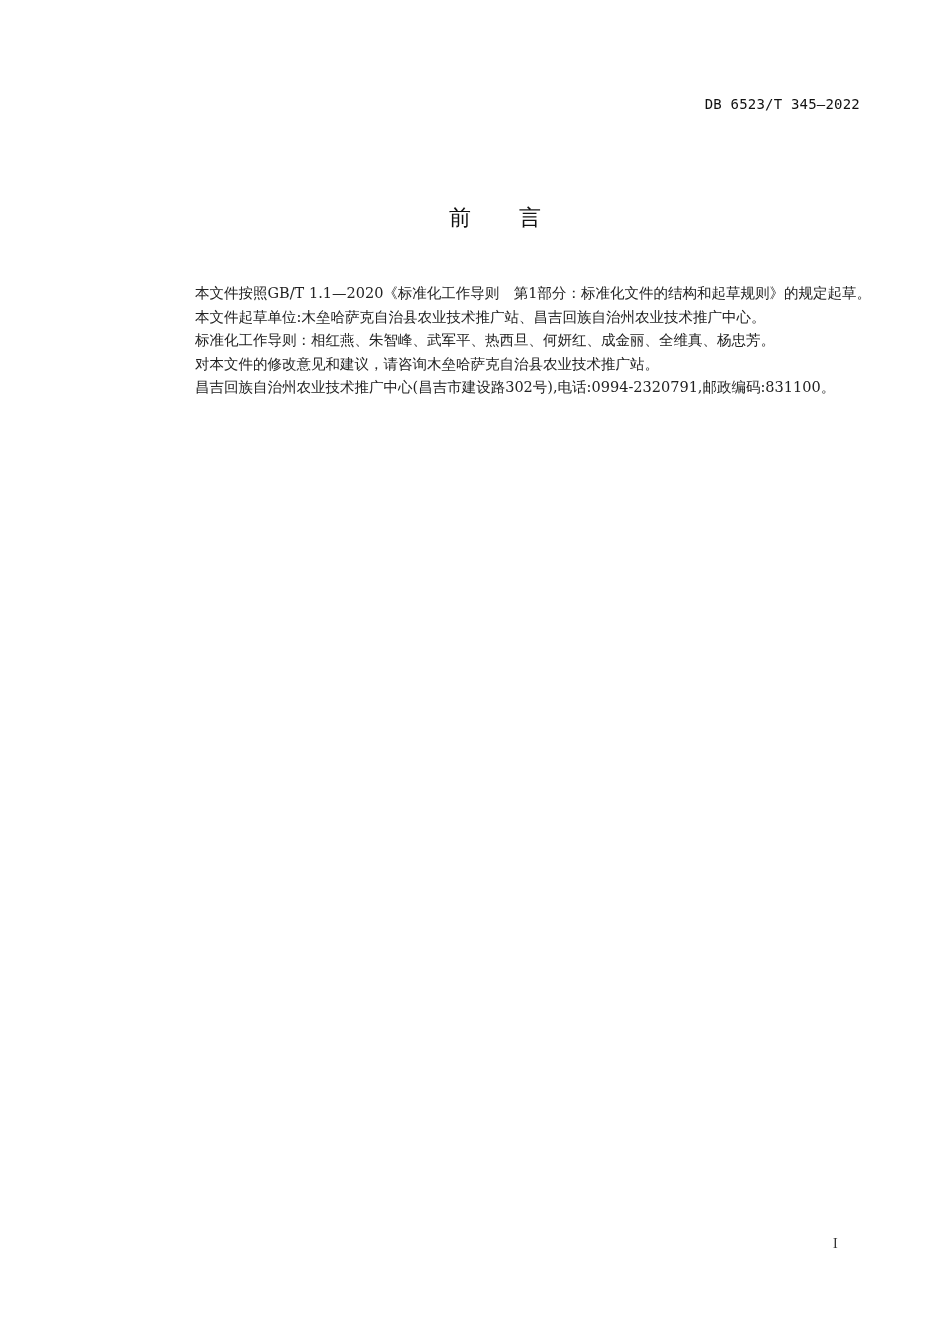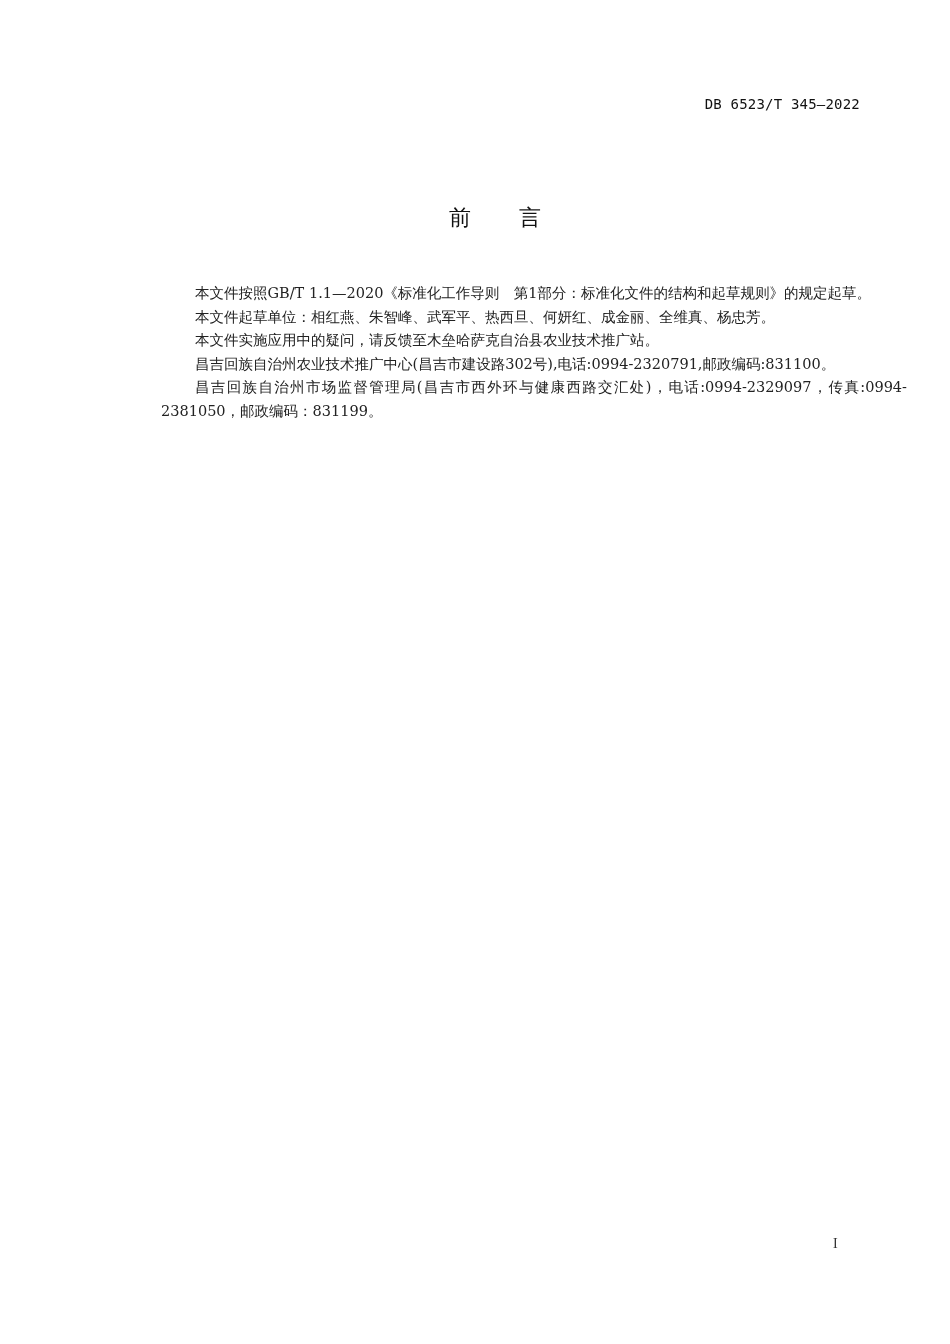--- a/index.html
+++ b/index.html
@@ -34,20 +34,20 @@
 
 <div class="page">
   <div class="doc-code">DB 6523/T 345—2022</div>
 
   <div class="title">
     <span>前</span><span class="gap"></span><span>言</span>
   </div>
 
   <div class="body">
     <p>本文件按照GB/T 1.1—2020《标准化工作导则　第1部分：标准化文件的结构和起草规则》的规定起草。</p>
-    <p>本文件起草单位：相红燕、朱智峰、武军平、热西旦、何妍红、成金丽、全维真、杨忠芳。</p>
-    <p>本文件实施应用中的疑问，请反馈至木垒哈萨克自治县农业技术推广站。</p>
+    <p>本文件起草单位:木垒哈萨克自治县农业技术推广站、昌吉回族自治州农业技术推广中心。</p>
+    <p>标准化工作导则：相红燕、朱智峰、武军平、热西旦、何妍红、成金丽、全维真、杨忠芳。</p>
+    <p>对本文件的修改意见和建议，请咨询木垒哈萨克自治县农业技术推广站。</p>
     <p>昌吉回族自治州农业技术推广中心(昌吉市建设路302号),电话:0994-2320791,邮政编码:831100。</p>
-    <p>昌吉回族自治州市场监督管理局(昌吉市西外环与健康西路交汇处)，电话:0994-2329097，传真:0994-2381050，邮政编码：831199。</p>
   </div>
 
   <div class="page-num">I</div>
 </div>
 
 </body></html>

